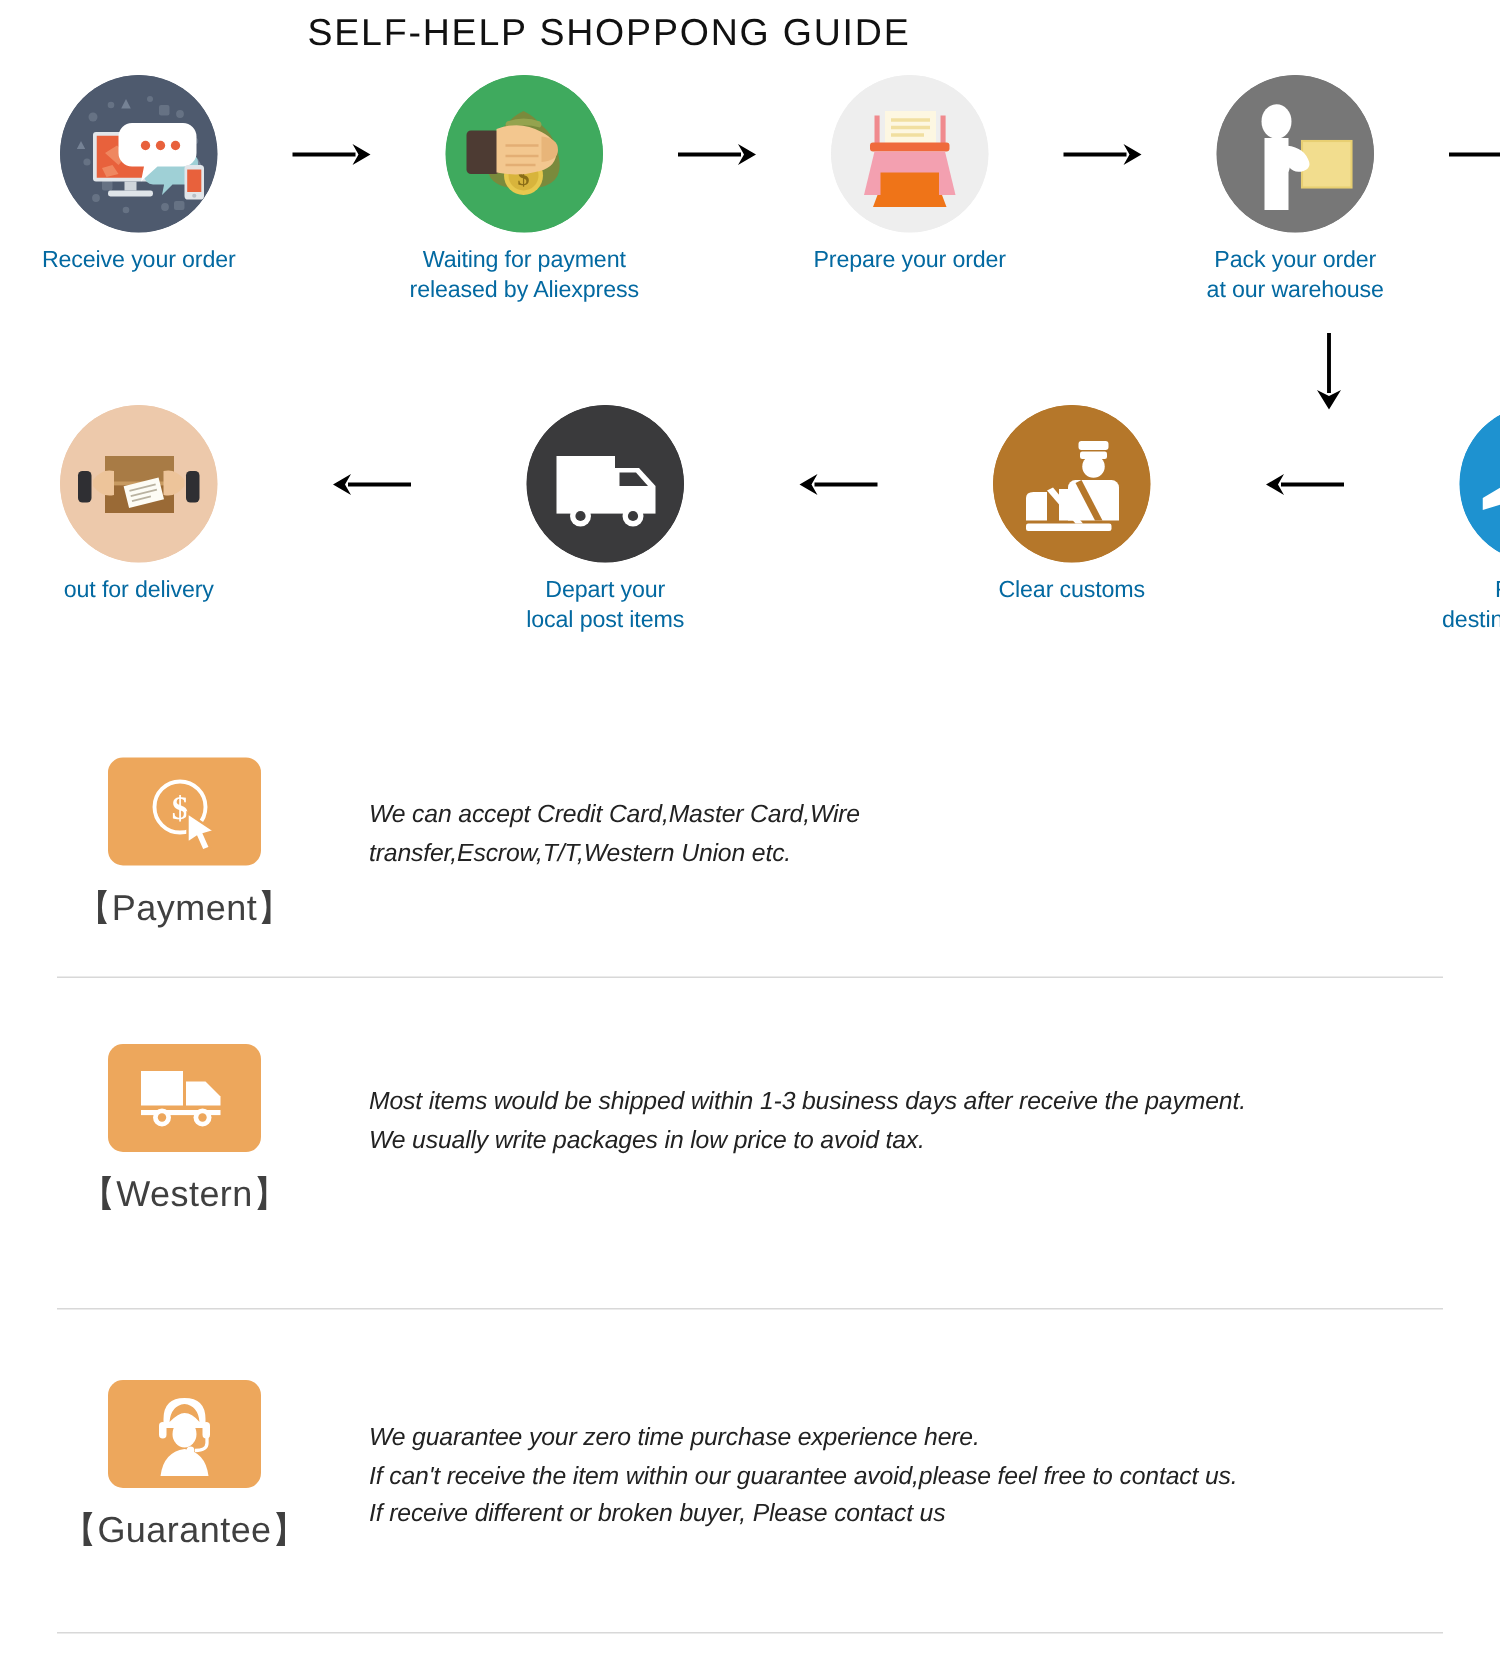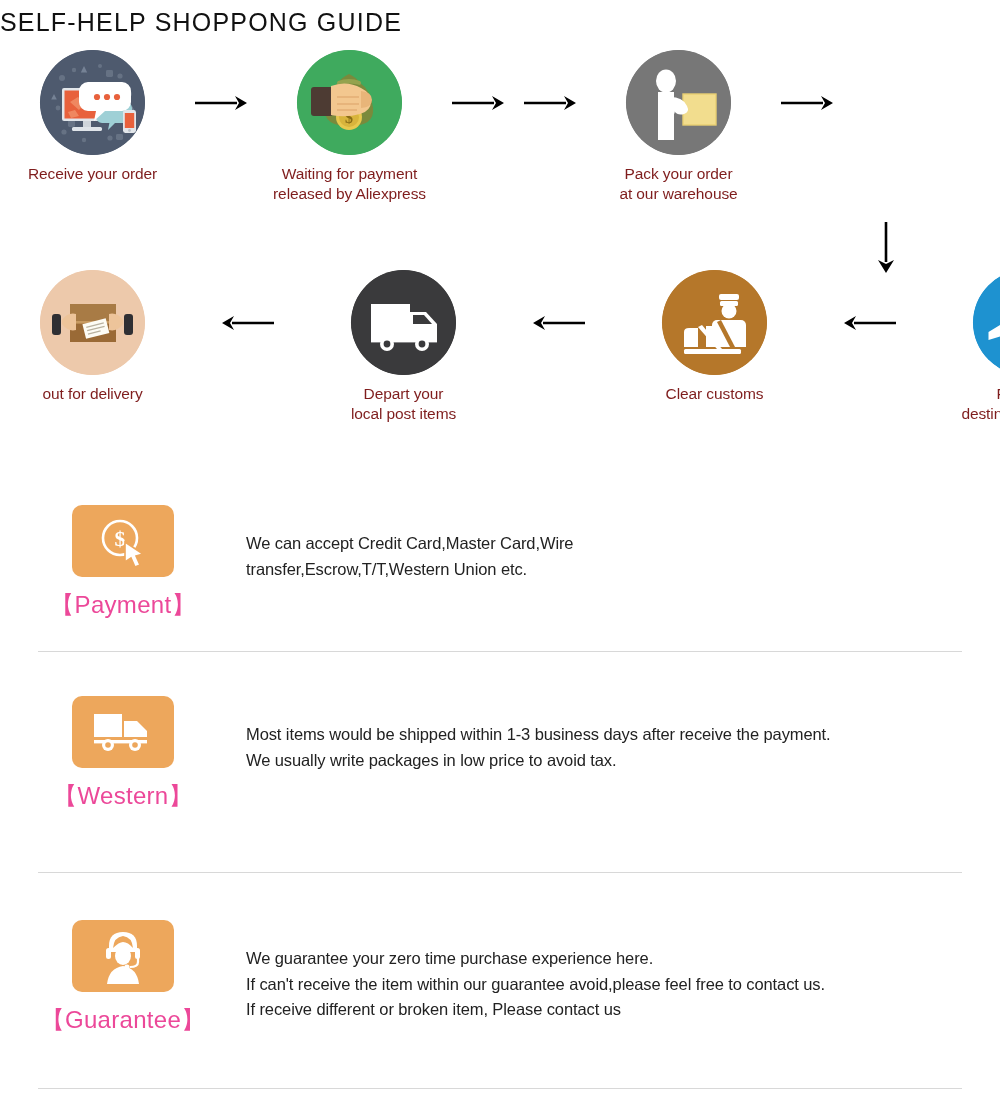--- a/index.html
+++ b/index.html
@@ -12,21 +12,21 @@
     position: relative;
     font-family: "Liberation Sans", "DejaVu Sans", sans-serif;
     color: #1a1a1a;
     overflow: hidden;
   }
 
   
   .page-title {
     position: absolute;
     top: 8px; left: 0; width: 812px;
-    text-align: left;
+    text-align: center;
     font-size: 25px;
     letter-spacing: 1.2px;
     font-weight: 400;
     color: #111;
   }
 
   
   .flow-row {
     position: absolute;
     left: 0; width: 1000px;
@@ -50,21 +50,21 @@
     border-radius: 50%;
     position: relative;
     overflow: hidden;
     flex: 0 0 auto;
   }
   .step-label {
     margin-top: 9px;
     text-align: center;
     font-size: 15.5px;
     line-height: 1.30;
-    color: #7f1d1d;
+    color: #0369a1;
     white-space: pre-line;
     letter-spacing: -0.1px;
   }
   .arrow-cell {
     width: 72px;
     height: 105px;
     display: flex;
     align-items: center;
     justify-content: center;
     flex: 0 0 auto;
@@ -102,33 +102,33 @@
     background: #eda košík;
     background: #eda75c;
     display: flex;
     align-items: center;
     justify-content: center;
   }
   .info-icon svg { display: block; }
   .info-title {
     margin-top: 12px;
     font-size: 24px;
-    color: #ec4899;
+    color: #404040;
     letter-spacing: 0.3px;
     white-space: nowrap;
   }
   .info-body {
     flex: 1 1 auto;
     padding-top: 26px;
     font-size: 16.5px;
     line-height: 1.55;
     color: #222;
     letter-spacing: -0.1px;
   }
-  .info-body p { margin: 0; }
+  .info-body p { margin: 0; font-style: italic; }
 
   
   .divider {
     position: absolute;
     left: 38px; width: 924px; height: 1px;
     background: #d8d8d8;
   }
   #divider-1 { top: 651px; }
   #divider-2 { top: 872px; }
   #divider-3 { top: 1088px; }
@@ -224,20 +224,40 @@
 released by Aliexpress</div>
   </div>
 
   <div class="arrow-cell">
     <svg width="56" height="20" viewBox="0 0 56 20">
       <line x1="2" y1="10" x2="44" y2="10" stroke="#000" stroke-width="2.6"></line>
       <path d="M42 3 L54 10 L42 17 L46 10 Z" fill="#000"></path>
     </svg>
   </div>
 
+  <div class="step">
+    <div class="step-badge" style="background:#eeeeee">
+      <svg viewBox="0 0 105 105" width="105" height="105">
+        <circle cx="52.5" cy="52.5" r="52.5" fill="#eeeeee"></circle>
+        <rect x="36" y="24" width="34" height="22" fill="#fdf7e2"></rect>
+        <g stroke="#f1dfa0" stroke-width="2.2">
+          <line x1="40" y1="30" x2="66" y2="30"></line>
+          <line x1="40" y1="35" x2="66" y2="35"></line>
+          <line x1="40" y1="40" x2="62" y2="40"></line>
+        </g>
+        <rect x="29" y="27" width="3.4" height="21" fill="#f08a8e"></rect>
+        <rect x="73" y="27" width="3.4" height="21" fill="#f08a8e"></rect>
+        <rect x="26" y="45" width="53" height="6" rx="2" fill="#ef6a3c"></rect>
+        <path d="M29 51 h47 l7 29 h-61 z" fill="#f3a0b0"></path>
+        <rect x="33" y="65" width="39" height="15" fill="#ef7418"></rect>
+        <path d="M31 80 h43 l3 8 h-49 z" fill="#ef7418"></path>
+      </svg>
+    </div>
+    <div class="step-label">Prepare your order</div>
+  </div>
 
   <div class="arrow-cell">
     <svg width="56" height="20" viewBox="0 0 56 20">
       <line x1="2" y1="10" x2="44" y2="10" stroke="#000" stroke-width="2.6"></line>
       <path d="M42 3 L54 10 L42 17 L46 10 Z" fill="#000"></path>
     </svg>
   </div>
 
   <div class="step">
     <div class="step-badge" style="background:#777777">
@@ -427,19 +447,19 @@
         <circle cx="30" cy="39" r="2.6" fill="#ffffff"></circle>
         <ellipse cx="26" cy="28" rx="8" ry="9" fill="#ffffff"></ellipse>
         <path d="M26 38 q14 2 16 18 h-32 q2 -16 16 -18 z" fill="#ffffff"></path>
       </svg>
     </div>
     <div class="info-title">【Guarantee】</div>
   </div>
   <div class="info-body">
     <p>We guarantee your zero time purchase experience here.</p>
     <p>If can't receive the item within our guarantee avoid,please feel free to contact us.</p>
-    <p>If receive different or broken item, Please contact us</p>
+    <p>If receive different or broken buyer, Please contact us</p>
   </div>
 </div>
 
 <div class="divider" id="divider-1"></div>
 <div class="divider" id="divider-2"></div>
 <div class="divider" id="divider-3"></div>
 
 </body></html>

